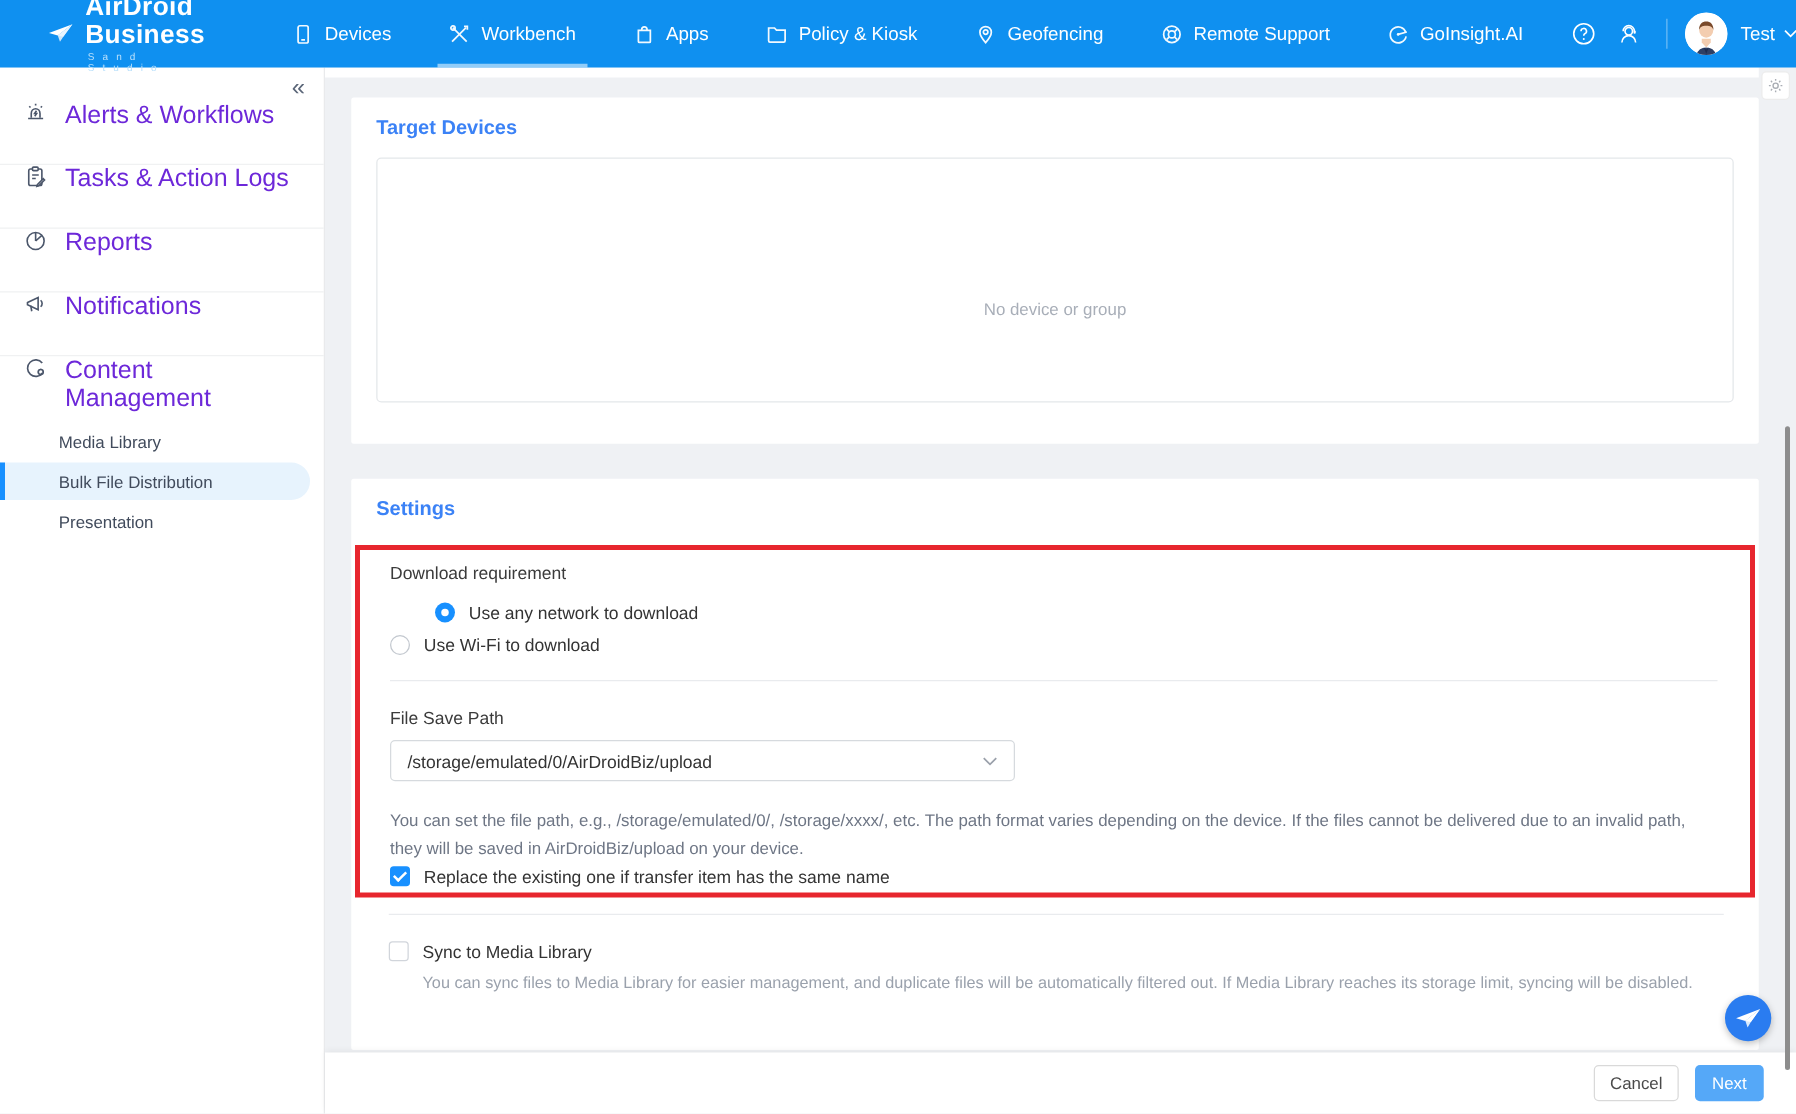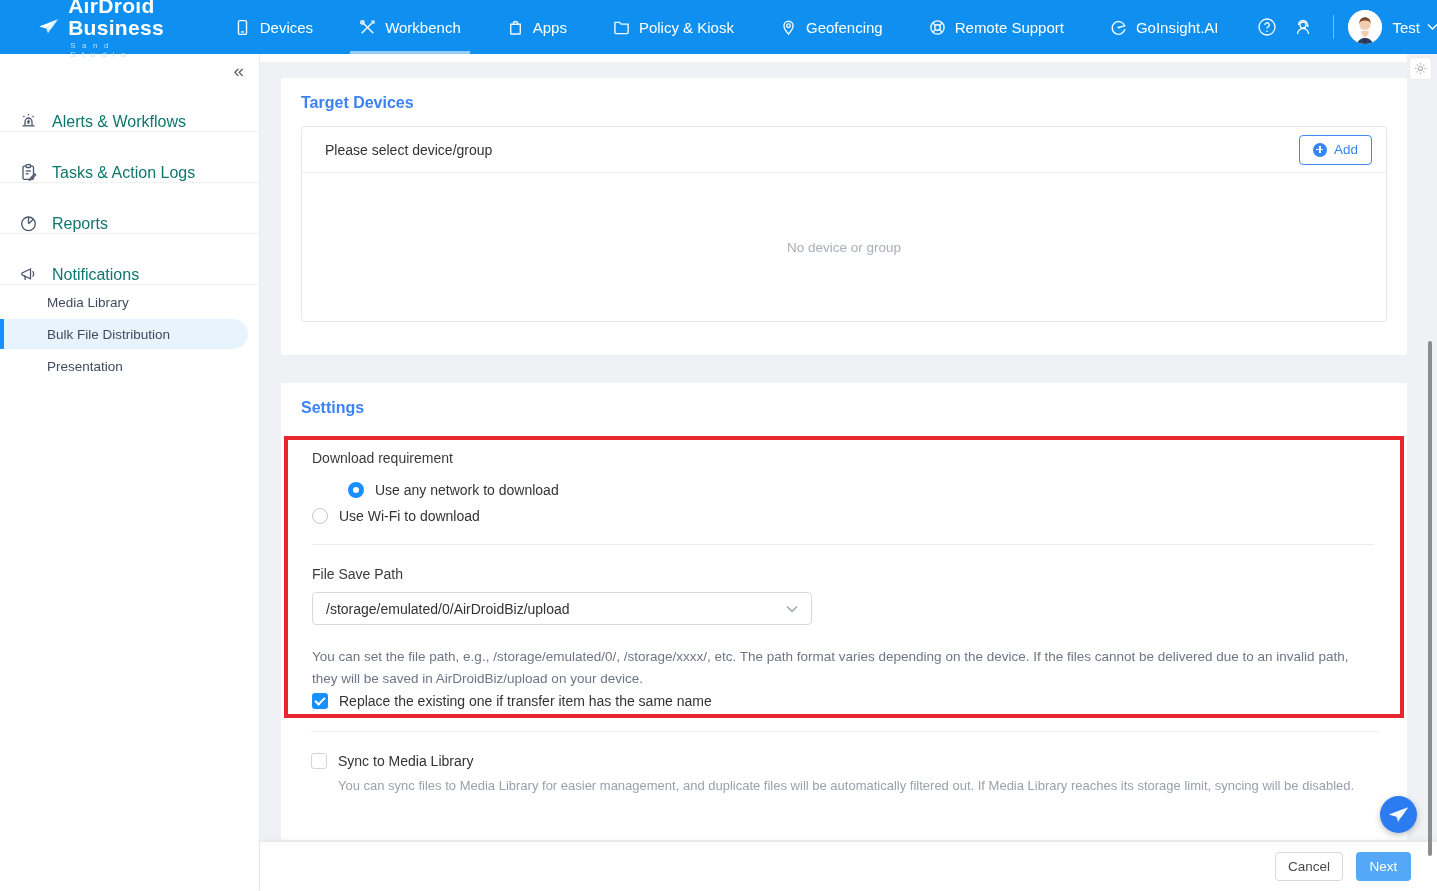--- a/index.html
+++ b/index.html
@@ -21,21 +21,21 @@
   .header-right { margin-left:auto; display:flex; align-items:center; padding-right:20px; }
   .hicon { width:20px; height:20px; display:flex; align-items:center; justify-content:center; margin-left:16px; cursor:pointer; }
   .v-div { width:1px; height:24px; background:rgba(255,255,255,.4); margin:0 14px 0 20px; }
   .avatar { width:34px; height:34px; border-radius:50%; overflow:hidden; background:#fff; flex:none; }
   .user-name { font-size:15px; margin:0 7px 0 10px; }
   .chev { width:11px; height:8px; }
 
   
   .sidebar { position:absolute; top:54px; left:0; width:260px; bottom:0; background:#fff; border-right:1px solid #e9eaec; z-index:20; }
   .collapse-row { height:27px; display:flex; justify-content:flex-end; align-items:center; padding:6px 15px 0; color:#5b6678; font-size:19px; cursor:pointer; }
-  .side-item { height:51px; display:flex; align-items:flex-end; gap:14px; padding:0 16px 0 19px; font-size:16px; color:#0f766e; cursor:pointer; }
+  .side-item { height:51px; display:flex; align-items:flex-start; gap:14px; padding:0 16px 0 19px; font-size:20px; color:#6d28d9; cursor:pointer; }
   .side-item svg { width:19px; height:19px; color:#4c576b; flex:none; }
   .side-item.bordered { border-bottom:1px solid #f0f1f2; }
   .side-item:nth-child(2) { border-top:0; }
   .sub-item { height:30px; display:flex; align-items:center; padding-left:47px; font-size:13.5px; color:#414b5c; cursor:pointer; margin:2px 0; position:relative; }
   .sub-item.active { background:#e7f3fd; border-radius:0 16px 16px 0; margin-right:11px; }
   .sub-item.active::before { content:""; position:absolute; left:0; top:0; bottom:0; width:4px; background:#1890ff; }
 
   
   .content { position:absolute; left:260px; top:54px; right:0; bottom:0; background:#eff1f4; }
   .top-strip { position:absolute; top:0; left:0; right:30px; height:8px; background:#fff; }
@@ -227,44 +227,48 @@
     <span>Reports</span>
   </div>
   <div class="side-item bordered">
     <svg viewBox="0 0 19 19" fill="none" stroke="currentColor" stroke-width="1.3">
         <path d="M3 8 L11.5 4 V13.8 L3 9.8 z"></path>
         <path d="M5.6 10.5 L6.4 15"></path>
         <path d="M13.5 6.2 a3.4 3.4 0 0 1 0 5.2"></path>
       </svg>
     <span>Notifications</span>
   </div>
+  <div class="side-item">
+    <svg viewBox="0 0 19 19" fill="none" stroke="currentColor" stroke-width="1.3">
+        <path d="M14.8 5.4 a6.6 6.6 0 1 0 0.2 8"></path>
+        <circle cx="13.6" cy="12.6" r="2"></circle>
+        <line x1="13.6" y1="9.9" x2="13.6" y2="10.8"></line>
+        <line x1="13.6" y1="14.4" x2="13.6" y2="15.3"></line>
+        <line x1="11.2" y1="12.6" x2="12.1" y2="12.6"></line>
+        <line x1="15.1" y1="12.6" x2="16" y2="12.6"></line>
+      </svg>
+    <span>Content Management</span>
+  </div>
   <div class="sub-item">
     <span>Media Library</span>
   </div>
   <div class="sub-item active">
     <span>Bulk File Distribution</span>
   </div>
   <div class="sub-item">
     <span>Presentation</span>
   </div>
 </aside>
 
 <div class="content">
   <div class="top-strip"></div>
 
   <section class="card card-devices">
     <h2 class="card-title">Target Devices</h2>
     <div class="device-box">
-      <div class="device-box-header">
-        <span class="prompt">Please select device/group</span>
-        <button class="add-btn">
-          <span class="plus-circle"></span>
-          <span>Add</span>
-        </button>
-      </div>
       <div class="empty-area">
         <span>No device or group</span>
       </div>
     </div>
   </section>
 
   <section class="card card-settings">
     <h2 class="card-title">Settings</h2>
 
     <div class="red-box">

